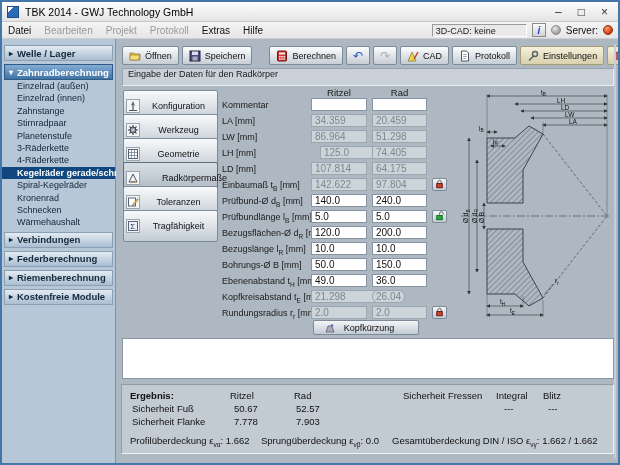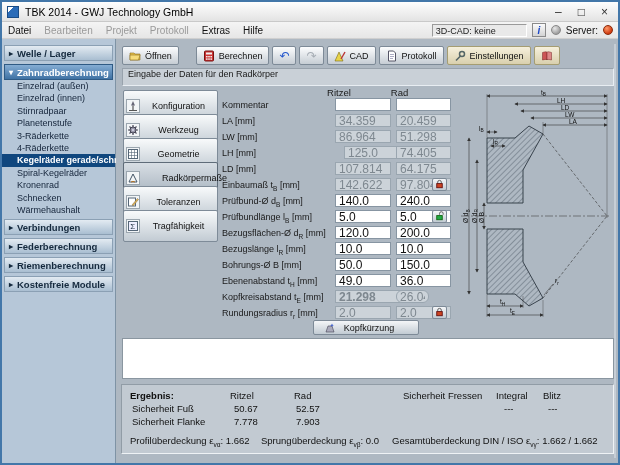--- a/index.html
+++ b/index.html
@@ -56,21 +56,21 @@
     border:1px solid #7e8b98;border-radius:2px;background:linear-gradient(#f8fafb,#c2cbd3);font-family:inherit;font-size:9px;color:#111;padding:0 2px;}
   .nb.act{background:linear-gradient(#d8dee4,#aab6c1);border-color:#5f6c79;}
   .nic{width:14px;height:14px;background:#f2f5f7;border:1px solid #9aa5ae;margin-right:2px;flex:0 0 14px;}
   .nic svg{display:block;width:12px;height:12px;}
   .nl{flex:1;text-align:center;white-space:nowrap;}
   
   .colhead{position:absolute;top:48px;font-size:9.5px;color:#1a1a1a;text-align:center;}
   .flab{position:absolute;left:106px;font-size:9px;color:#1a1a1a;white-space:nowrap;}
   .flab sub{font-size:6.5px;}
   .fld{position:absolute;height:13px;border:1px solid #8795a2;background:#fff;font-family:inherit;
-    font-size:12px;padding:0 3px;color:#111;margin-left:24px;}
+    font-size:10px;padding:0 3px;color:#111;}
   .fld.dis{background:#ccd3d9;color:#7e8890;border-color:#9aa6b0;}
   .lockbtn{position:absolute;width:15px;height:13px;padding:0;border:1px solid #7d8a97;
     background:linear-gradient(#f4f6f8,#c2cbd3);border-radius:2px;}
   .lockbtn svg{display:block;width:11px;height:11px;margin:0 auto;}
   .kopf{position:absolute;left:197px;top:281px;width:106px;height:15px;display:flex;align-items:center;
     border:1px solid #7d8a97;border-radius:2px;background:linear-gradient(#f4f6f8,#c2cbd3);font-family:inherit;font-size:9px;color:#111;}
   .kopf .kic{width:12px;height:12px;margin:0 4px;}
   .kopf .kic svg{display:block;width:12px;height:12px;}
   .kopf .kl{flex:1;text-align:center;padding-right:14px;}
   
@@ -120,20 +120,21 @@
       <div class="sbh">
         <span class="tri">▸</span>
         <span>Welle / Lager</span>
       </div>
       <div class="sbh exp">
         <span class="tri">▾</span>
         <span>Zahnradberechnung</span>
       </div>
       <div class="sbi">Einzelrad (außen)</div>
       <div class="sbi">Einzelrad (innen)</div>
+      <div class="sbi">Zahnstange</div>
       <div class="sbi">Stirnradpaar</div>
       <div class="sbi">Planetenstufe</div>
       <div class="sbi">3-Räderkette</div>
       <div class="sbi">4-Räderkette</div>
       <div class="sbi sel">Kegelräder gerade/schräg</div>
       <div class="sbi">Spiral-Kegelräder</div>
       <div class="sbi">Kronenrad</div>
       <div class="sbi">Schnecken</div>
       <div class="sbi">Wärmehaushalt</div>
       <div class="sbh">
@@ -157,20 +158,30 @@
   <div class="main">
     <div class="toolbar" id="toolbar">
         <button class="tb">
           <span class="tic">
             <svg viewBox="0 0 12 12">
               <path d="M1 3h4l1 1h5v6H1z" fill="#e8c24a" stroke="#8a6d1f" stroke-width=".6"></path>
               <path d="M1 5h10L9.5 10H1z" fill="#f6dc7a" stroke="#8a6d1f" stroke-width=".6"></path>
             </svg>
           </span>
           <span class="tl">Öffnen</span>
+        </button>
+        <button class="tb">
+          <span class="tic">
+            <svg viewBox="0 0 12 12">
+              <rect x="1" y="1" width="10" height="10" fill="#4a4a8a" stroke="#223"></rect>
+              <rect x="3" y="1.5" width="6" height="3.5" fill="#dde"></rect>
+              <rect x="3.5" y="6.5" width="5" height="4" fill="#aab"></rect>
+            </svg>
+          </span>
+          <span class="tl">Speichern</span>
         </button>
         <button class="tb gapL">
           <span class="tic">
             <svg viewBox="0 0 12 12">
               <rect x="1.5" y="1" width="9" height="10" rx="1" fill="#c33" stroke="#711"></rect>
               <rect x="3" y="2.5" width="6" height="2" fill="#eee"></rect>
               <g fill="#eee">
                 <rect x="3" y="6" width="1.6" height="1.4"></rect>
                 <rect x="5.2" y="6" width="1.6" height="1.4"></rect>
                 <rect x="7.4" y="6" width="1.6" height="1.4"></rect>
@@ -270,21 +281,21 @@
         <span class="flab" style="top: 205px;">Bezugslänge l<sub>R</sub> [mm]</span>
         <input class="fld" value="10.0" style="left: 195px; top: 203px; width: 56px;">
         <input class="fld" value="10.0" style="left: 256px; top: 203px; width: 55px;">
         <span class="flab" style="top: 221px;">Bohrungs-Ø B [mm]</span>
         <input class="fld" value="50.0" style="left: 195px; top: 219px; width: 56px;">
         <input class="fld" value="150.0" style="left: 256px; top: 219px; width: 55px;">
         <span class="flab" style="top: 237px;">Ebenenabstand t<sub>H</sub> [mm]</span>
         <input class="fld" value="49.0" style="left: 195px; top: 235px; width: 56px;">
         <input class="fld" value="36.0" style="left: 256px; top: 235px; width: 55px;">
         <span class="flab" style="top: 253px;">Kopfkreisabstand t<sub>E</sub> [mm]</span>
-        <input class="fld dis" readonly="" value="21.298" style="left: 195px; top: 251px; width: 68px; font-weight: bold;">
+        <input class="fld dis" readonly="" value="21.298" style="left: 195px; top: 251px; width: 68px;">
         <input class="fld dis" readonly="" value="26.047" style="left: 256px; top: 251px; width: 33px; border-radius: 6px;">
         <span class="flab" style="top: 269px;">Rundungsradius r<sub>r</sub> [mm]</span>
         <input class="fld dis" readonly="" value="2.0" style="left: 195px; top: 267px; width: 56px;">
         <input class="fld dis" readonly="" value="2.0" style="left: 256px; top: 267px; width: 55px;">
         <button class="lockbtn" style="left: 316px; top: 267px;">
           <svg viewBox="0 0 12 12">
             <path d="M4 5V3.5a2 2 0 0 1 4 0V5" fill="none" stroke="#555" stroke-width="1"></path>
             <rect x="3" y="5" width="6" height="4.5" fill="#c42" stroke="#611"></rect>
           </svg>
         </button>

